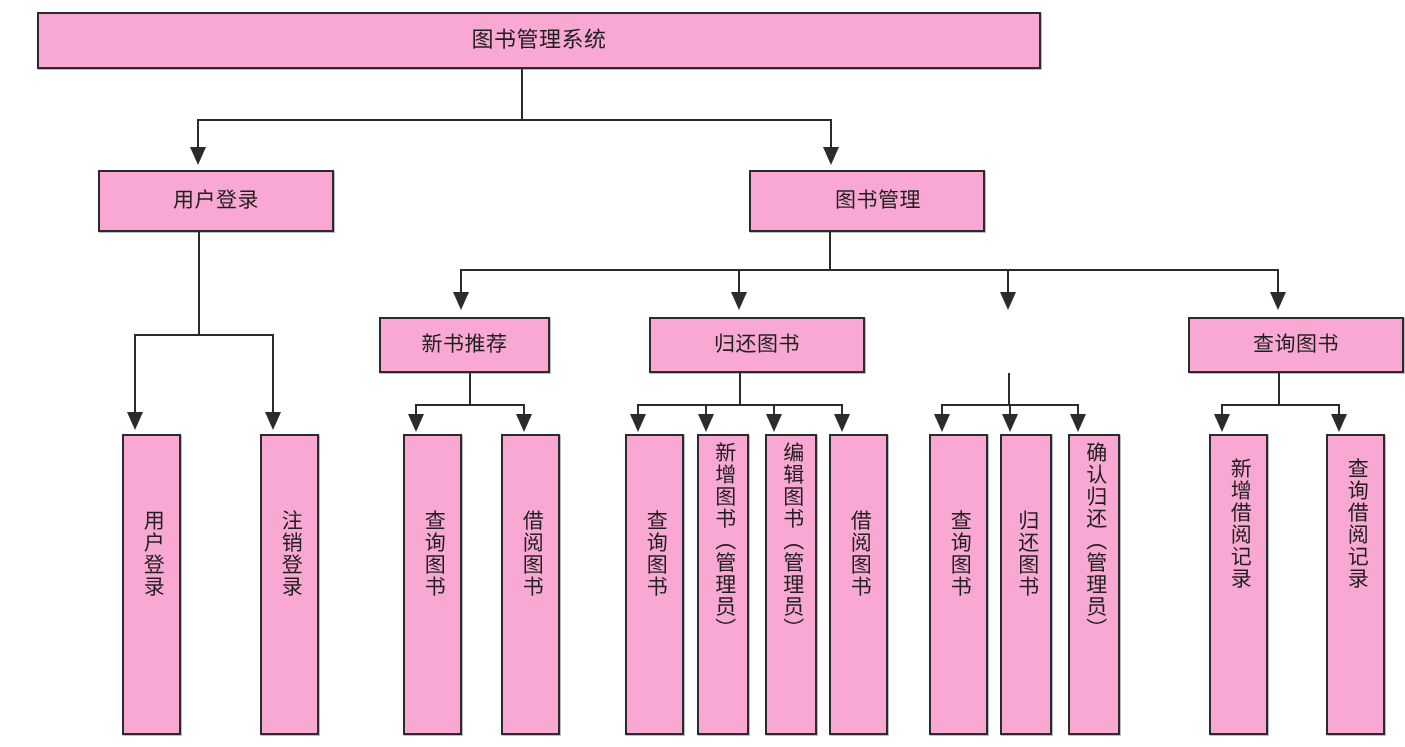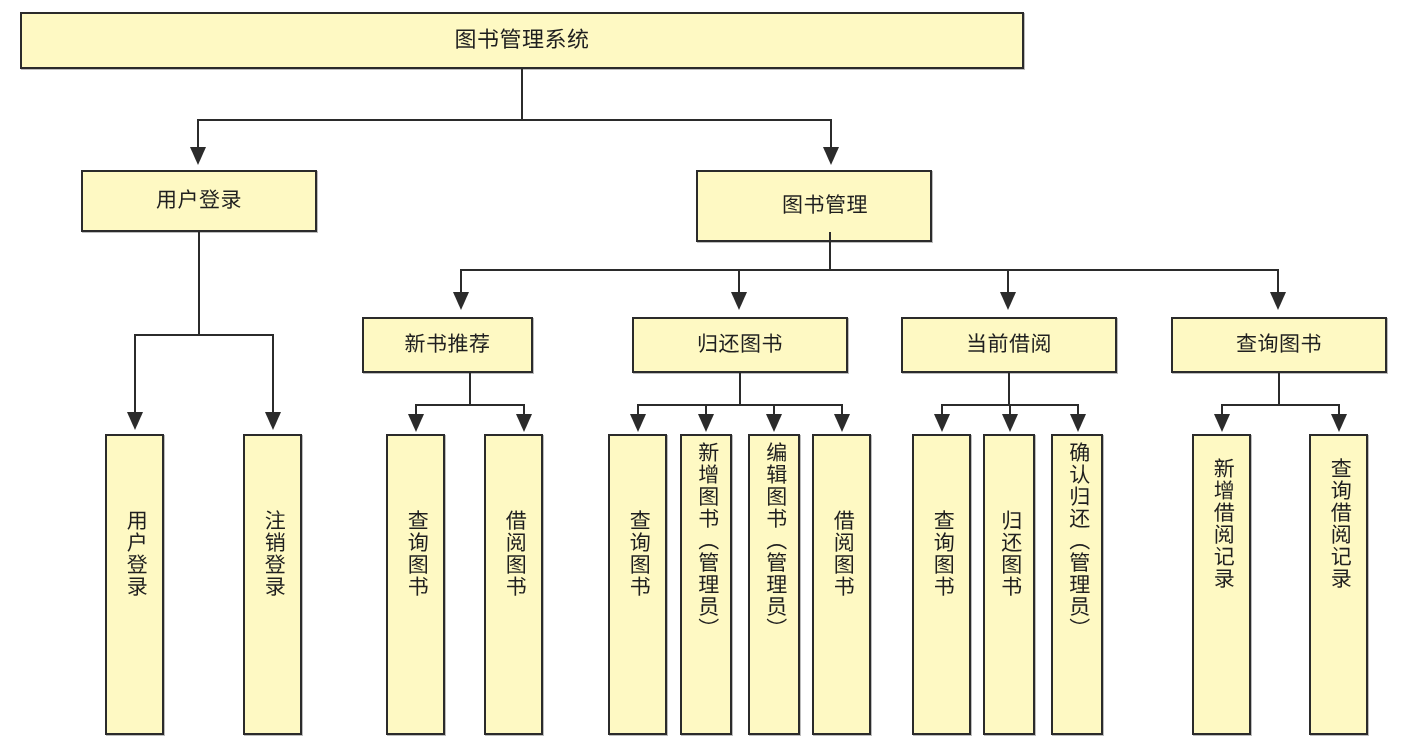--- a/index.html
+++ b/index.html
@@ -17,22 +17,23 @@
     width: 1405px;
     height: 747px;
     background: #ffffff;
     overflow: hidden;
   }
   
   .node {
     position: absolute;
     box-sizing: border-box;
     border: 2px solid #2b2b2b;
-    background: #fef9c3;
+    background: #f9a8d4;
     box-shadow: 1px 1px 0 0 #bdbdbd;
+    margin-left: 17px;
   }
   .node-h {
     display: flex;
     align-items: center;
     justify-content: center;
     text-align: center;
   }
   .node-h .label {
     font-size: 21px;
     line-height: 1.1;
@@ -108,21 +109,21 @@
   <div class="vline" style="left:197px; top:119px; height:32px;"></div>
   <div class="arrow" style="left:190px; top:147px;"></div>
 
   <div class="vline" style="left:830px; top:119px; height:32px;"></div>
   <div class="arrow" style="left:823px; top:147px;"></div>
 
   <div class="node node-h" style="left:81px; top:170px; width:236px; height:62px;">
     <span class="label">用户登录</span>
   </div>
 
-  <div class="node node-h" style="left:696px; top:170px; width:236px; height:72px;padding-left:22px;">
+  <div class="node node-h" style="left:732px; top:170px; width:236px; height:62px;padding-left:22px;">
     <span class="label">图书管理</span>
   </div>
 
   <div class="vline" style="left:198px; top:232px; height:103px;"></div>
   <div class="hline" style="left:134px; top:334px; width:140px;"></div>
   <div class="vline" style="left:134px; top:334px; height:82px;"></div>
   <div class="arrow" style="left:127px; top:412px;"></div>
   <div class="vline" style="left:272px; top:334px; height:82px;"></div>
   <div class="arrow" style="left:265px; top:412px;"></div>
 
@@ -142,23 +143,20 @@
   <div class="arrow" style="left:1270px; top:292px;"></div>
 
   <div class="node node-h" style="left:362px; top:317px; width:171px; height:56px;">
     <span class="label">新书推荐</span>
   </div>
 
   <div class="node node-h" style="left:632px; top:317px; width:216px; height:56px;">
     <span class="label">归还图书</span>
   </div>
 
-  <div class="node node-h" style="left:901px; top:317px; width:216px; height:56px;">
-    <span class="label">当前借阅</span>
-  </div>
 
   <div class="node node-h" style="left:1171px; top:317px; width:216px; height:56px;">
     <span class="label">查询图书</span>
   </div>
 
   <div class="vline" style="left:469px; top:373px; height:33px;"></div>
   <div class="hline" style="left:415px; top:404px; width:108px;"></div>
   <div class="vline" style="left:415px; top:404px; height:13px;"></div>
   <div class="arrow" style="left:408px; top:414px;"></div>
   <div class="vline" style="left:523px; top:404px; height:13px;"></div>

